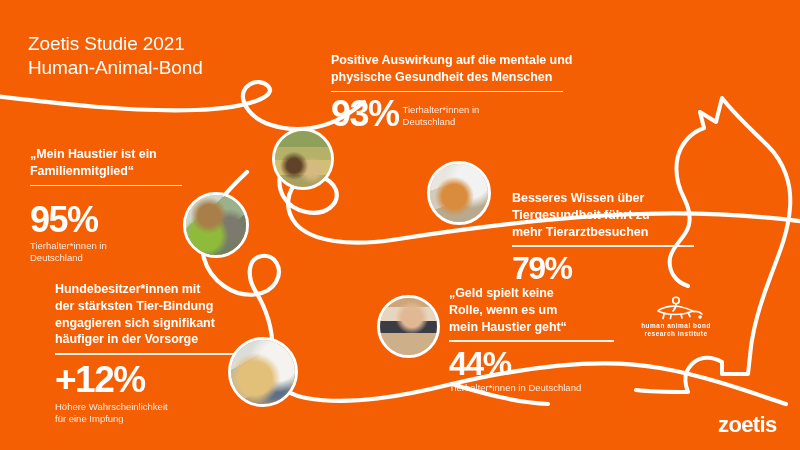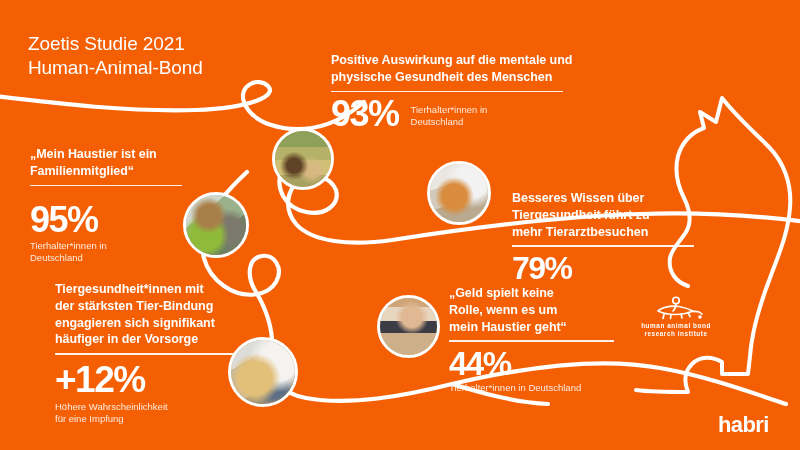--- a/index.html
+++ b/index.html
@@ -41,21 +41,21 @@
     white-space:pre-line; font-weight:400;
   }
 
   
   #stat-family   { left:30px;  top:146px; width:170px; }
   #stat-family .big   { font-size:36px; margin:16px 0 2px; }
   #stat-family .rule  { width:152px; }
 
   #stat-health   { left:331px; top:52px;  width:252px; }
   #stat-health .rule  { width:232px; }
-  #stat-health .bigrow { display:flex; align-items:flex-end; gap:12px; margin-top:4px; }
+  #stat-health .bigrow { display:flex; align-items:flex-end; gap:4px; margin-top:4px; }
   #stat-health .big   { font-size:36px; }
   #stat-health .cap   { padding-bottom:4px; }
 
   #stat-knowledge{ left:512px; top:150px; width:205px;margin-top:40px; }
   #stat-knowledge .rule { width:182px; }
   #stat-knowledge .big  { font-size:32px; margin:5px 0 1px; }
 
   #stat-prevention{ left:55px; top:281px; width:200px; }
   #stat-prevention .rule { width:180px; }
   #stat-prevention .big  { font-size:37px; margin:6px 0 3px; }
@@ -234,21 +234,21 @@
 
   <div class="stat" id="stat-knowledge">
     <div class="head">Besseres Wissen über
 Tiergesundheit führt zu
 mehr Tierarztbesuchen</div>
     <div class="rule"></div>
     <div class="big">79%</div>
   </div>
 
   <div class="stat" id="stat-prevention">
-    <div class="head">Tiergesundheit*innen mit
+    <div class="head">Hundebesitzer*innen mit
 der stärksten Tier-Bindung
 engagieren sich signifikant
 häufiger in der Vorsorge</div>
     <div class="rule"></div>
     <div class="big">+12%</div>
     <div class="cap">Höhere Wahrscheinlichkeit
 für eine Impfung</div>
   </div>
 
   <div class="stat" id="stat-money">
@@ -269,15 +269,15 @@
         <path d="M24,30 C32,34 44,37 58,37 C70,37 82,35 92,31"></path>
         <path d="M36,37 L34,45 M50,38 L49,45 M70,36 L72,44 M84,33 L88,41"></path>
         <path d="M96,31 C102,30 108,32 112,36"></path>
       </g>
       <circle cx="108" cy="42" r="3.6" fill="#ffffff"></circle>
     </svg>
     <div class="tag">human animal bond
 research institute</div>
   </div>
 
-  <div id="zoetis">habri</div>
+  <div id="zoetis">zoetis</div>
 
 </div>
 
 </body></html>

